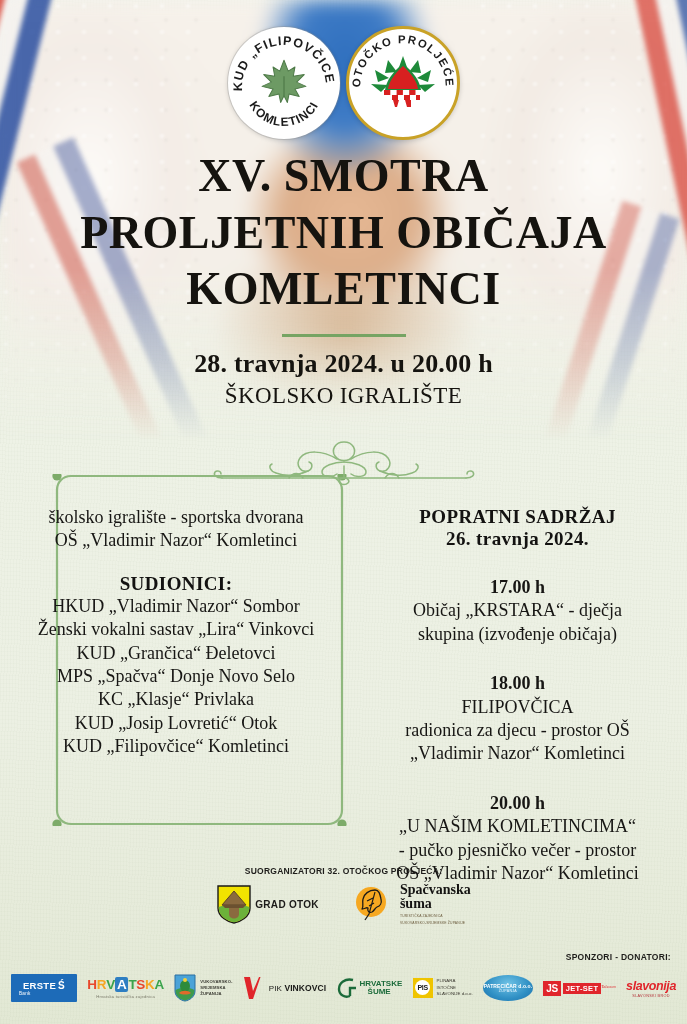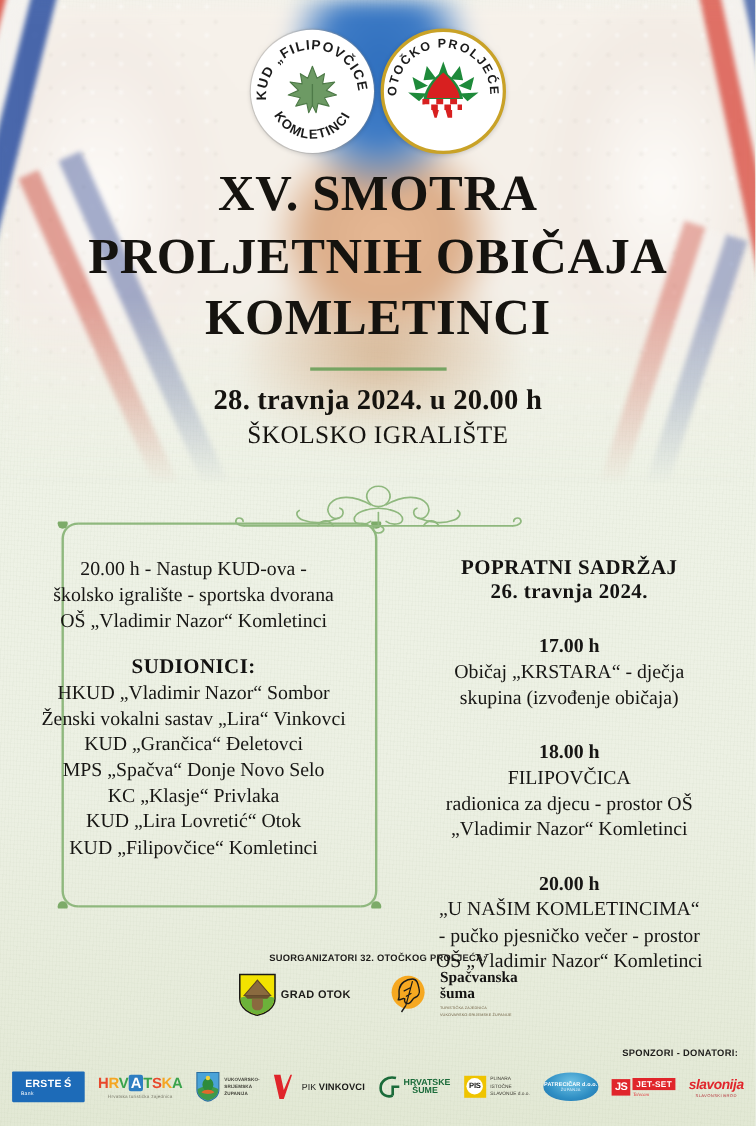--- a/index.html
+++ b/index.html
@@ -292,21 +292,21 @@
   }
   .patr-t{ font-family:"Liberation Sans", sans-serif; font-weight:bold; font-size:5px; color:#fff; letter-spacing:.1px;}
   .patr-b{ font-family:"Liberation Sans", sans-serif; font-size:3.6px; color:#eaf6ff; letter-spacing:.3px;}
 
   
   .js{ display:flex; align-items:center; gap:2px; }
   .js-box{
     background:#e0252b;color:#fff;font-family:"Liberation Sans", sans-serif;font-weight:bold;
     font-size:10px; padding:2px 3px; letter-spacing:-.4px;text-align:center;
   }
-  .js-r{ display:flex; flex-direction:column; align-items:flex-start;}
+  .js-r{ display:flex; flex-direction:row; align-items:flex-start;}
   .js-t{ background:#e0252b;color:#fff;font-family:"Liberation Sans", sans-serif;font-weight:bold;font-size:7.5px;padding:1px 3px;letter-spacing:.3px;}
   .js-b{ font-family:"Liberation Serif", serif; font-style:italic; font-size:4.4px; color:#e0252b; margin-top:1px;}
 
   
   .slav{ display:flex; flex-direction:column; align-items:center;}
   .slav-t{
     font-family:"Liberation Sans", sans-serif; font-weight:bold; font-style:italic;
     font-size:12.5px; color:#e0252b; letter-spacing:-.4px;
   }
   .slav-b{ font-family:"Liberation Sans", sans-serif; font-size:3.8px; color:#b4343a; letter-spacing:.3px; margin-top:1px;}
@@ -441,33 +441,32 @@
       <circle cx="295" cy="2" r="4.6"></circle>
       <circle cx="10" cy="350" r="4.6"></circle>
       <circle cx="295" cy="350" r="4.6"></circle>
     </g>
   </svg>
 </div>
 
 <div class="cols">
 
   <div class="col-left">
-    <div class="row">20.00 h - Nastup KUD-ova -</div>
     <div class="row">školsko igralište - sportska dvorana</div>
     <div class="row">OŠ „Vladimir Nazor“ Komletinci</div>
 
     <div class="gap-md"></div>
 
     <div class="head">SUDIONICI:</div>
     <div class="row">HKUD „Vladimir Nazor“ Sombor</div>
     <div class="row">Ženski vokalni sastav „Lira“ Vinkovci</div>
     <div class="row">KUD „Grančica“ Đeletovci</div>
     <div class="row">MPS „Spačva“ Donje Novo Selo</div>
     <div class="row">KC „Klasje“ Privlaka</div>
-    <div class="row">KUD „Lira Lovretić“ Otok</div>
+    <div class="row">KUD „Josip Lovretić“ Otok</div>
     <div class="row">KUD „Filipovčice“ Komletinci</div>
   </div>
 
   <div class="col-right">
     <div class="head">POPRATNI SADRŽAJ</div>
     <div class="head">26. travnja 2024.</div>
 
     <div class="gap-lg"></div>
 
     <div class="row strong">17.00 h</div>

